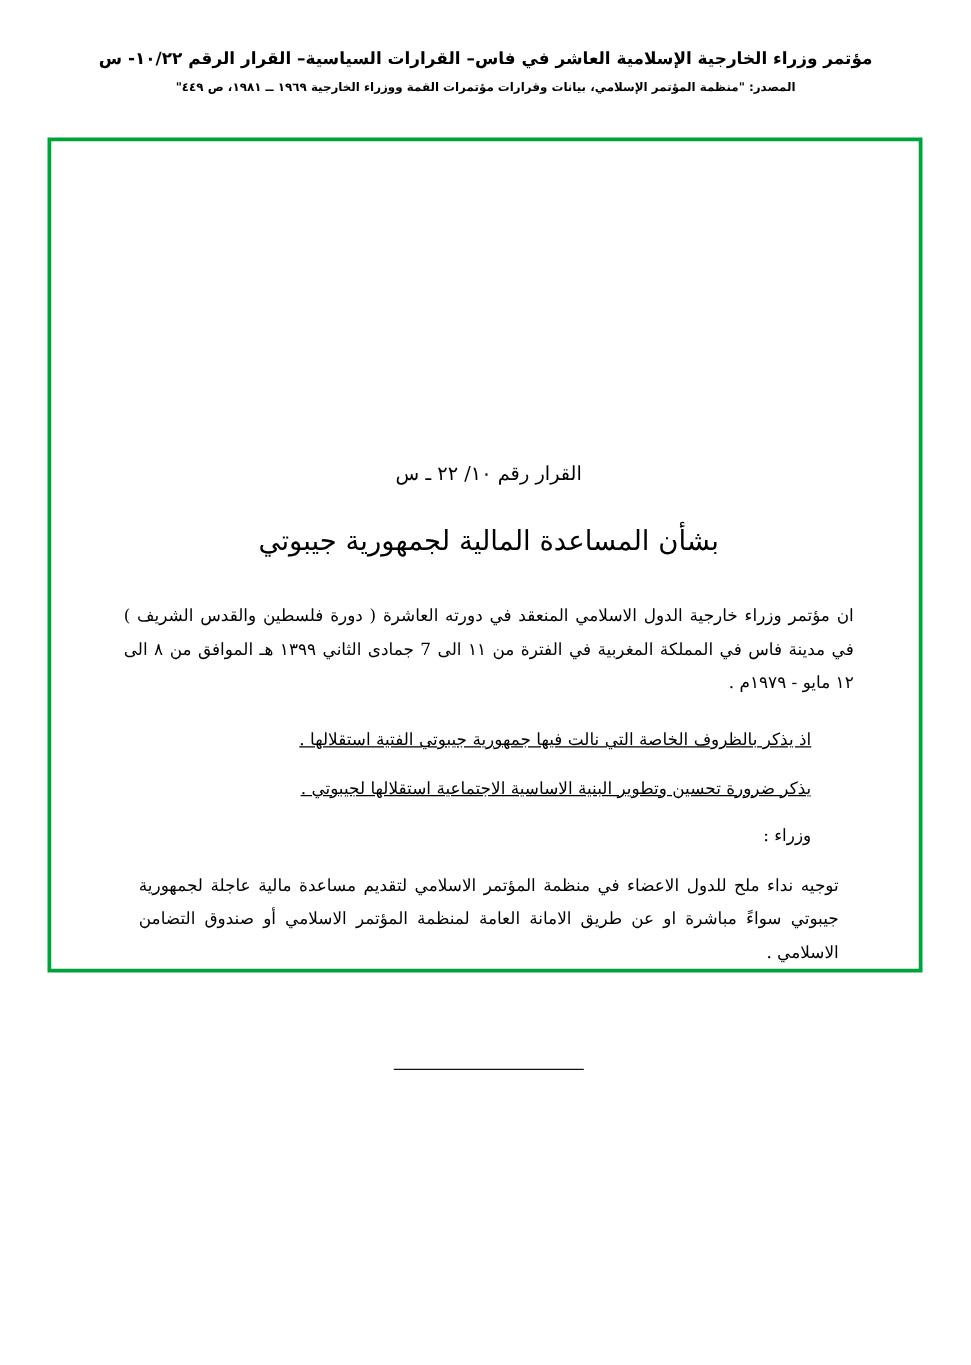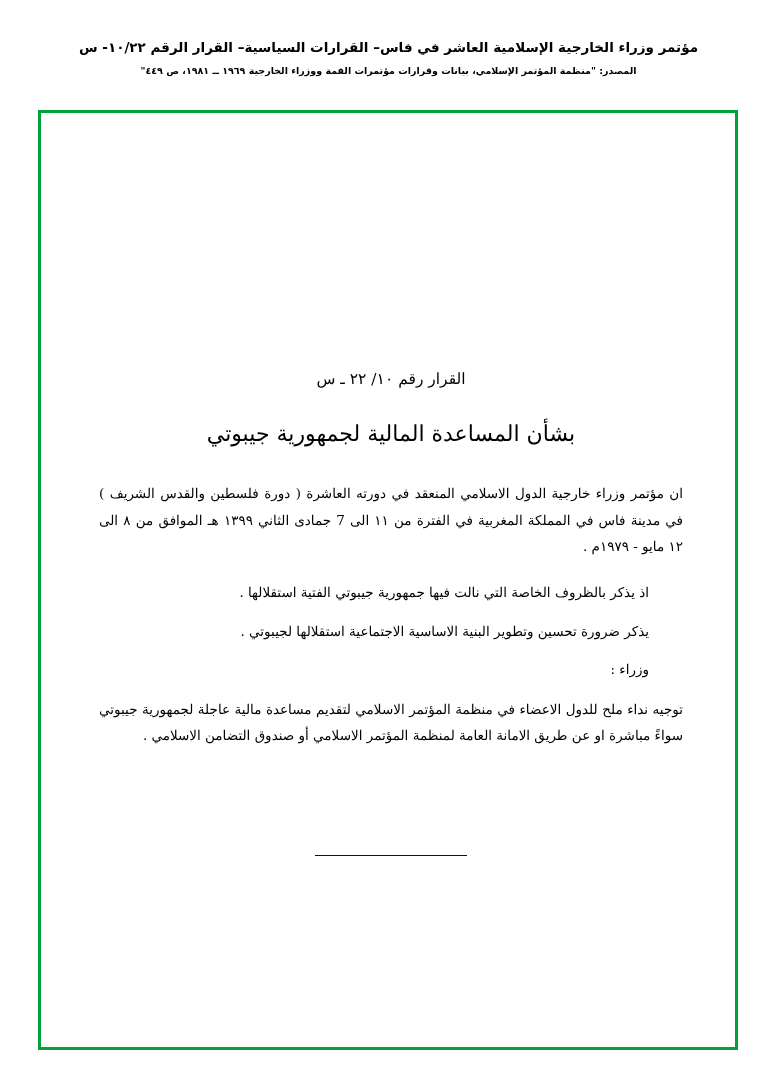--- a/index.html
+++ b/index.html
@@ -51,21 +51,21 @@
     line-height: 1.4;
     white-space: nowrap;
   }
 
   
   .frame {
     position: absolute;
     top: 110px;
     left: 38px;
     width: 700px;
-    height: 940px;
+    height: 668px;
     border: 3px solid #00a23b;
     box-sizing: border-box;
     background: #ffffff;
   }
 
   
   .doc {
     position: absolute;
     top: 255px;
     left: 58px;
@@ -96,27 +96,28 @@
     margin: 0 0 14px 0;
     text-align: justify;
     text-justify: inter-word;
   }
   .para.preamble {
     margin-bottom: 20px;
   }
   .para.clause {
     margin: 0 0 12px 0;
     text-indent: 34px;
+    text-decoration: underline;
   }
   .para.decides {
     margin: 0 0 14px 0;
     text-indent: 34px;
   }
   .para.final {
-    margin: 0;
+    margin: 12px;
     text-align: justify;
   }
 
   
   .rule-wrap {
     position: absolute;
     top: 742px;
     left: 0;
     width: 700px;
     display: flex;

